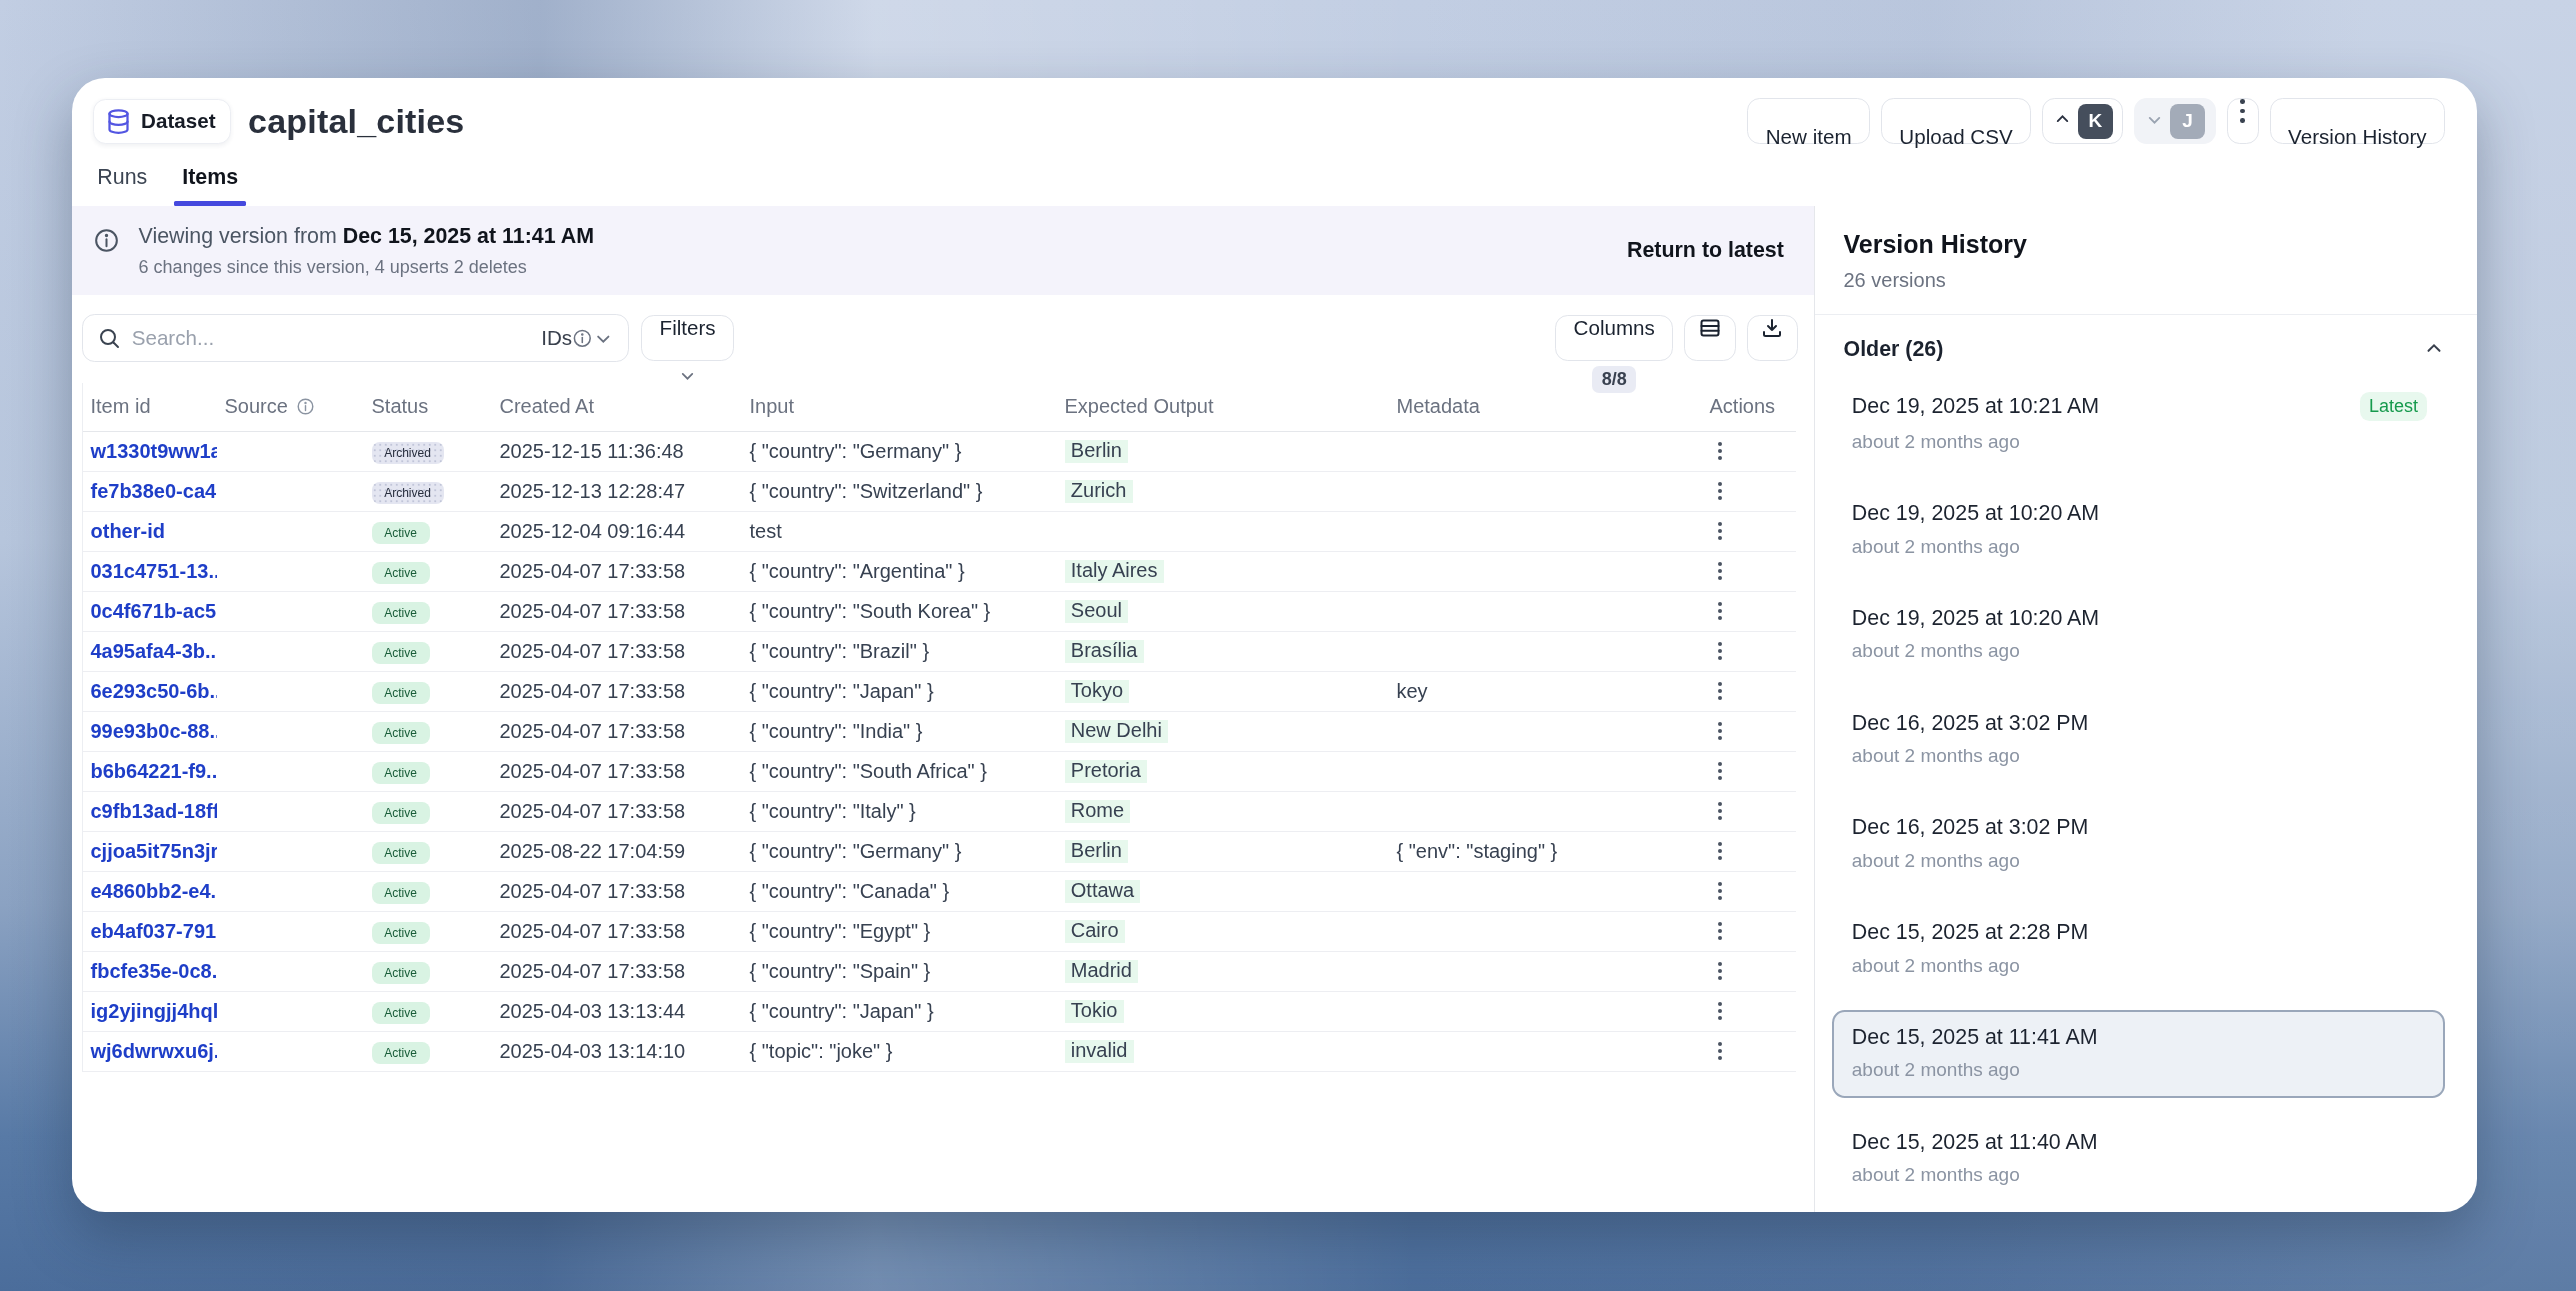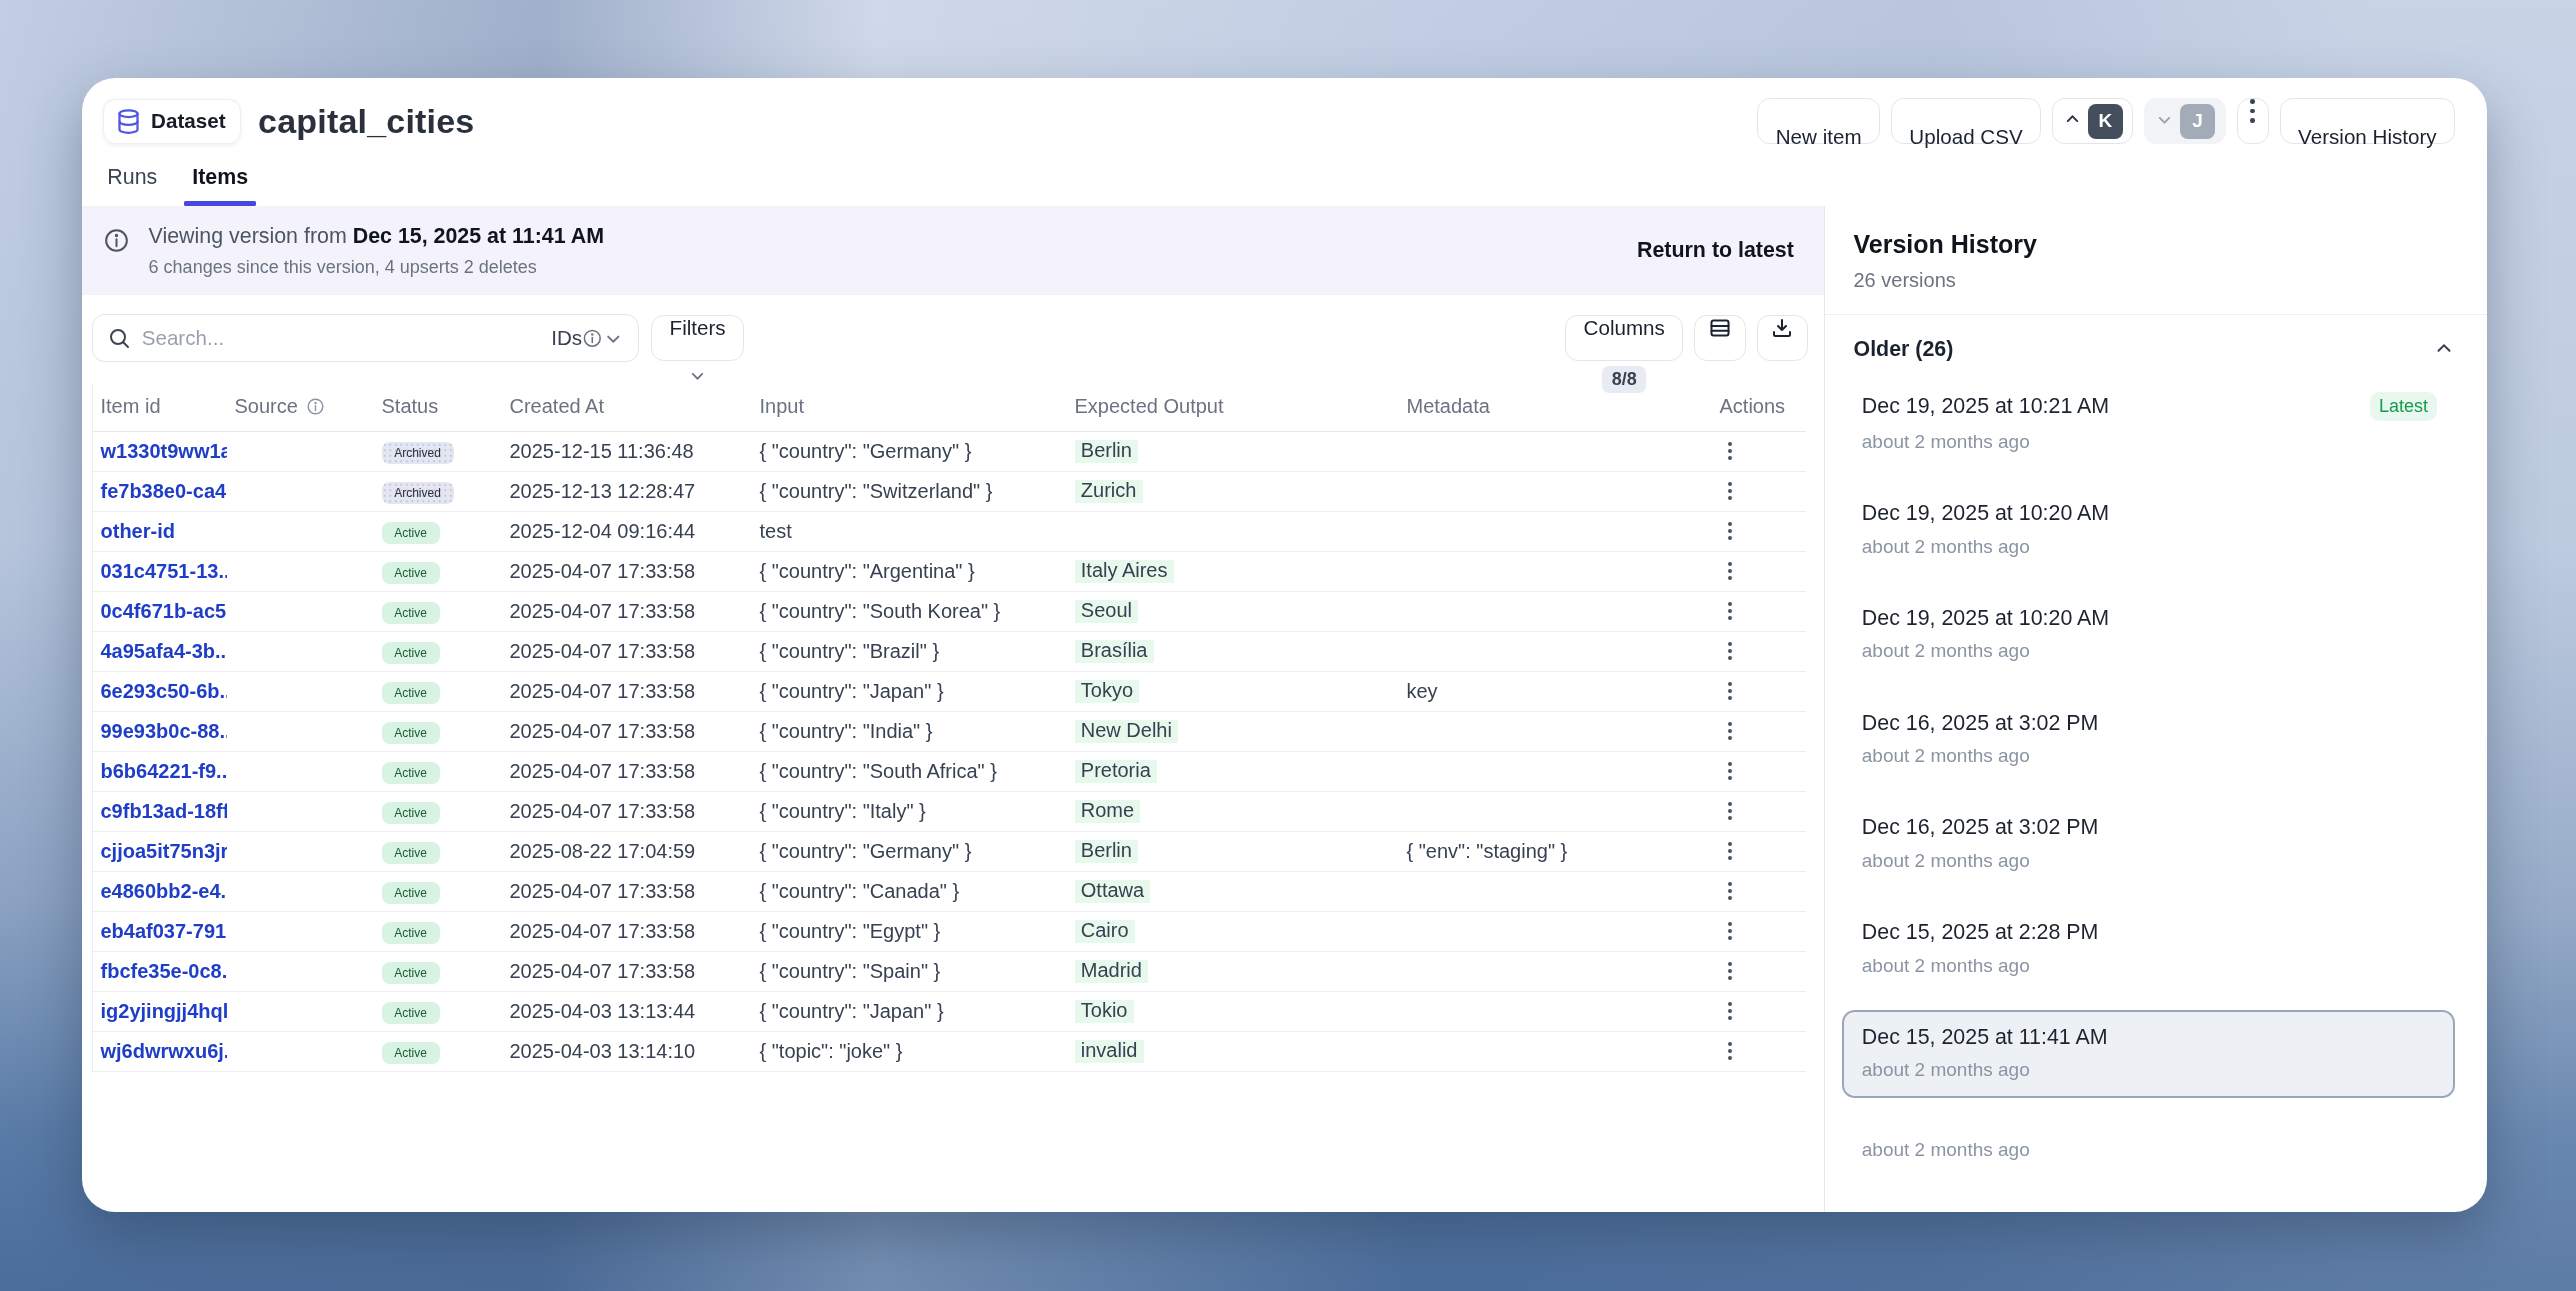--- a/index.html
+++ b/index.html
@@ -5,21 +5,21 @@
   * { box-sizing: border-box; margin: 0; padding: 0; }
   html,body { width:2576px; height:1291px; overflow:hidden; }
   body {
     font-family: "Liberation Sans", "DejaVu Sans", sans-serif;
     background:
       linear-gradient(90deg, rgba(255,255,255,0) 0%, rgba(74,100,140,0.28) 21%, rgba(255,255,255,0.22) 34%, rgba(255,255,255,0) 55%, rgba(120,140,175,0.12) 75%, rgba(255,255,255,0.1) 92%),
       linear-gradient(180deg, #c2cee3 0%, #b6c5dc 42%, #8ba2c2 70%, #587aa6 88%, #4b6d9b 100%);
     color:#1f2937;
   }
   .card {
-    position:absolute; left:82px; top:78px; width:2405px; height:1134px;
+    position:absolute; left:72px; top:78px; width:2405px; height:1134px;
     background:#ffffff; border-radius:33px;
     box-shadow:0 24px 55px rgba(30,45,70,.35);
     overflow:hidden; display:flex; flex-direction:column;
   }
   
   .card-header { padding:17.4px 32px 0 20.6px; flex:0 0 auto; }
   .title-row { display:flex; align-items:center; height:52px; }
   .dataset-badge {
     display:inline-flex; align-items:center; gap:9.5px;
     background:#fff; border:0.8px solid #eceef3; border-radius:12.7px;
@@ -578,20 +578,24 @@
 
   <li class="ventry selected">
     <div class="vtop">
       <span class="vdate">Dec 15, 2025 at 11:41 AM</span>
 
     </div>
     <div class="vrel">about 2 months ago</div>
   </li>
 
   <li class="ventry">
+    <div class="vtop">
+      <span class="vdate">Dec 15, 2025 at 11:40 AM</span>
+
+    </div>
     <div class="vrel">about 2 months ago</div>
   </li>
 
 </ul>
     </aside>
   </div>
 </div>
 
 
 </body></html>

